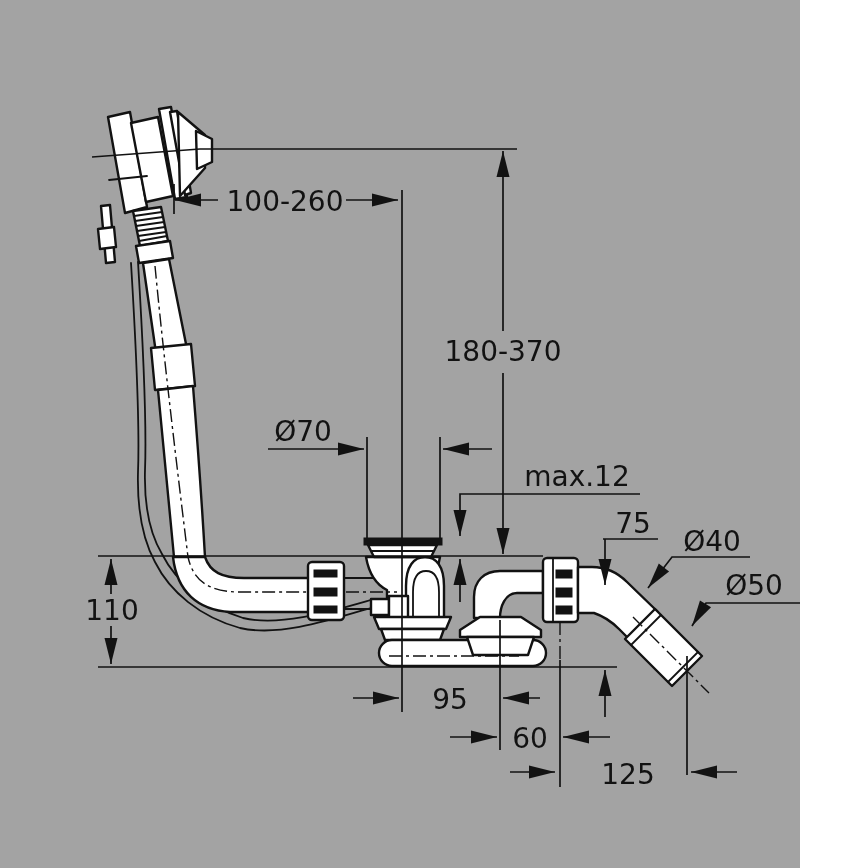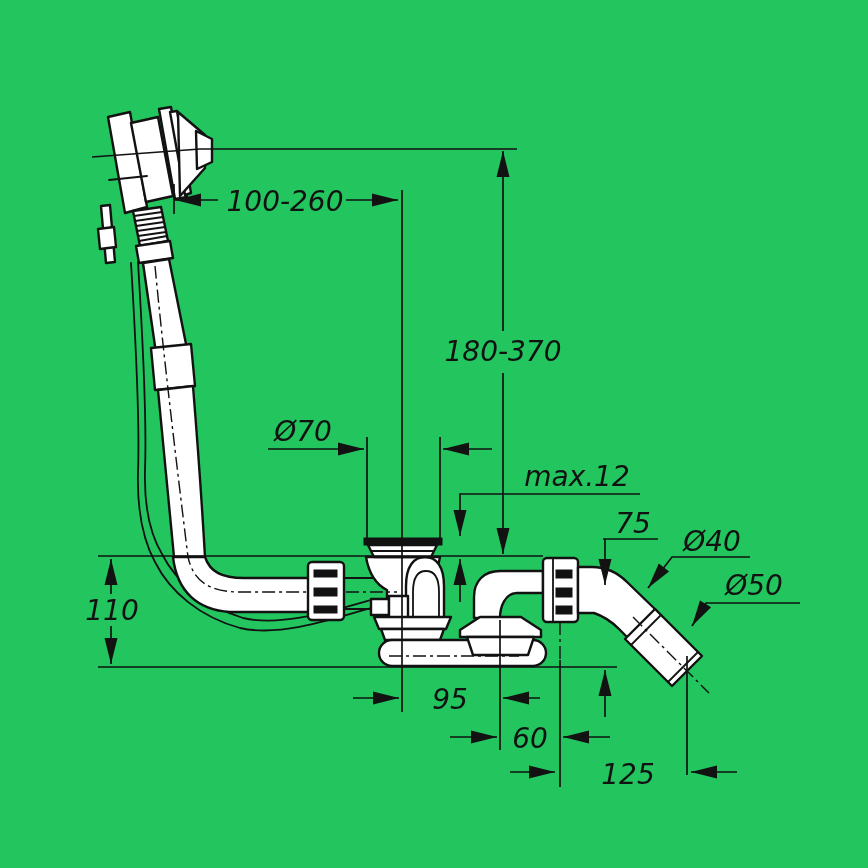--- a/index.html
+++ b/index.html
@@ -3,25 +3,24 @@
 <meta charset="utf-8">
 <style>
   html, body {
     margin: 0;
     padding: 0;
     background: #ffffff;
     font-family: "DejaVu Sans", "Liberation Sans", sans-serif;
   }
   .stage {
     position: relative;
-    width: 868px;
+    width: 800px;
     height: 868px;
-    background: #22c55e;
+    background: #a3a3a3;
     overflow: hidden;
-    font-style: italic;
   }
   svg { display: block; }
   
   .part {
     fill: #ffffff;
     stroke: #121212;
     stroke-width: 2.4;
     stroke-linejoin: round;
     stroke-linecap: round;
   }

